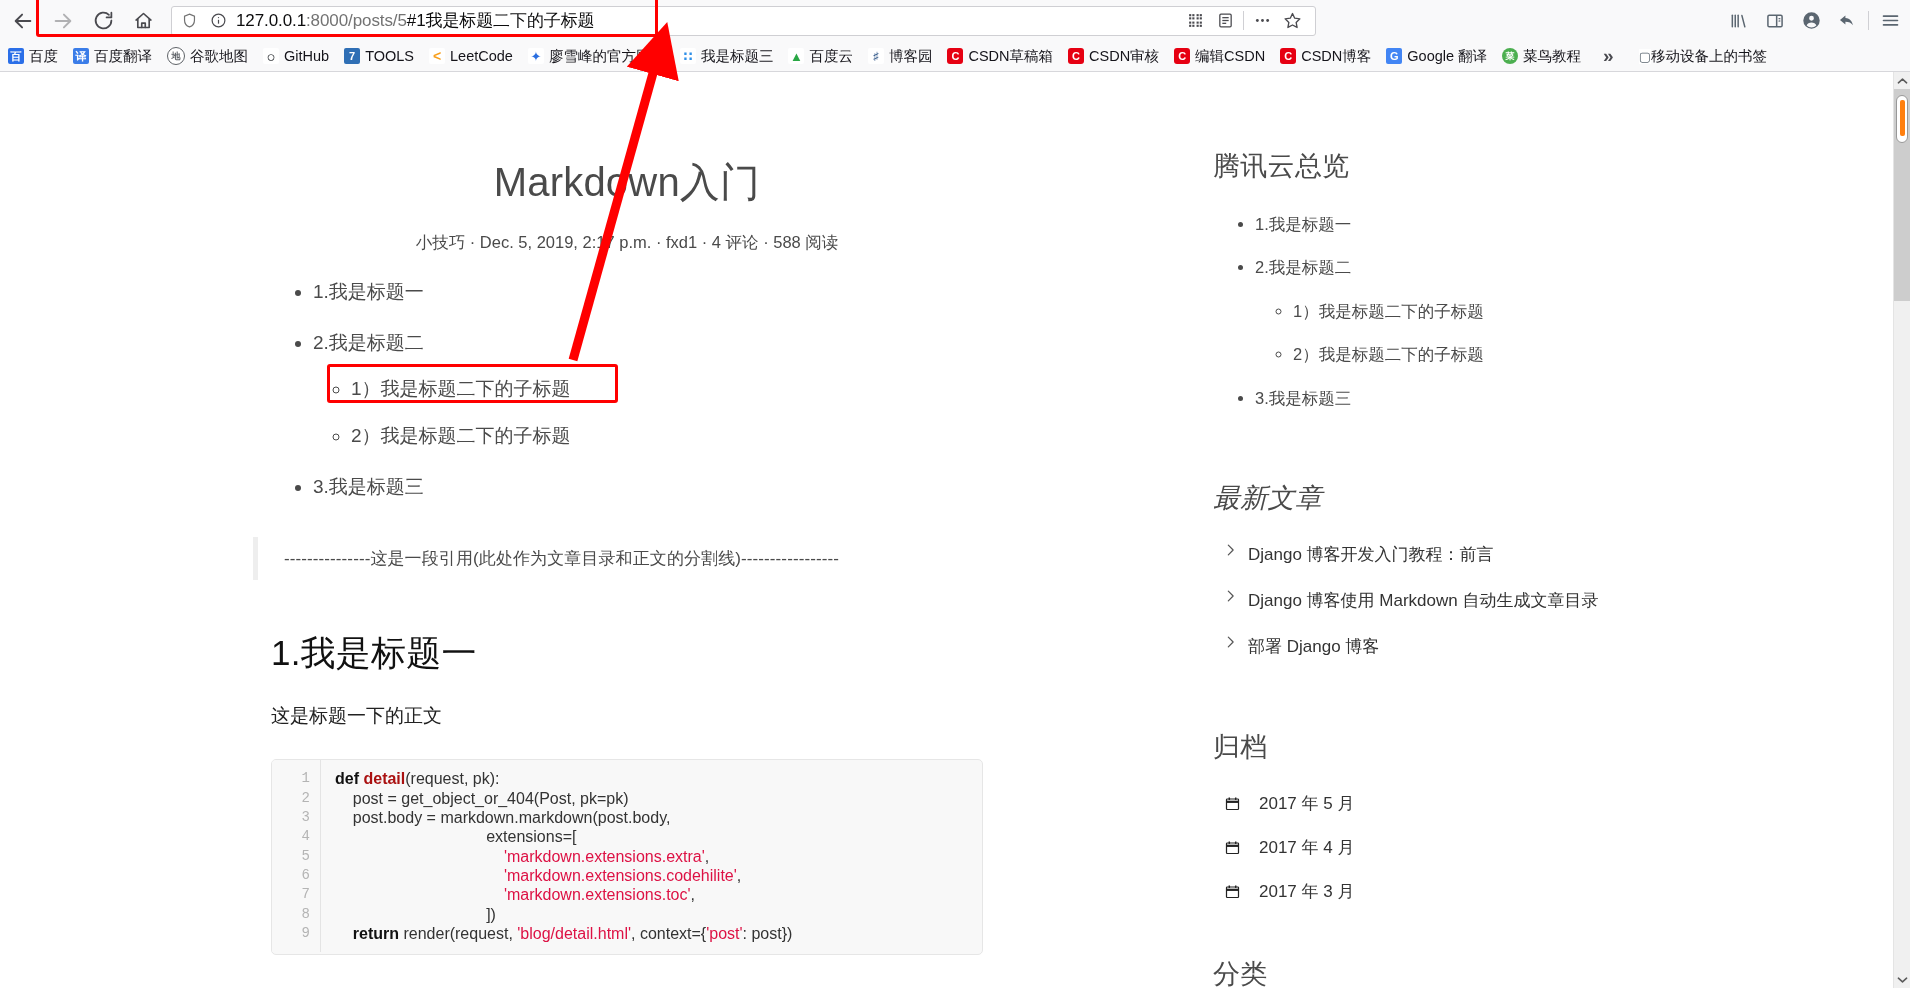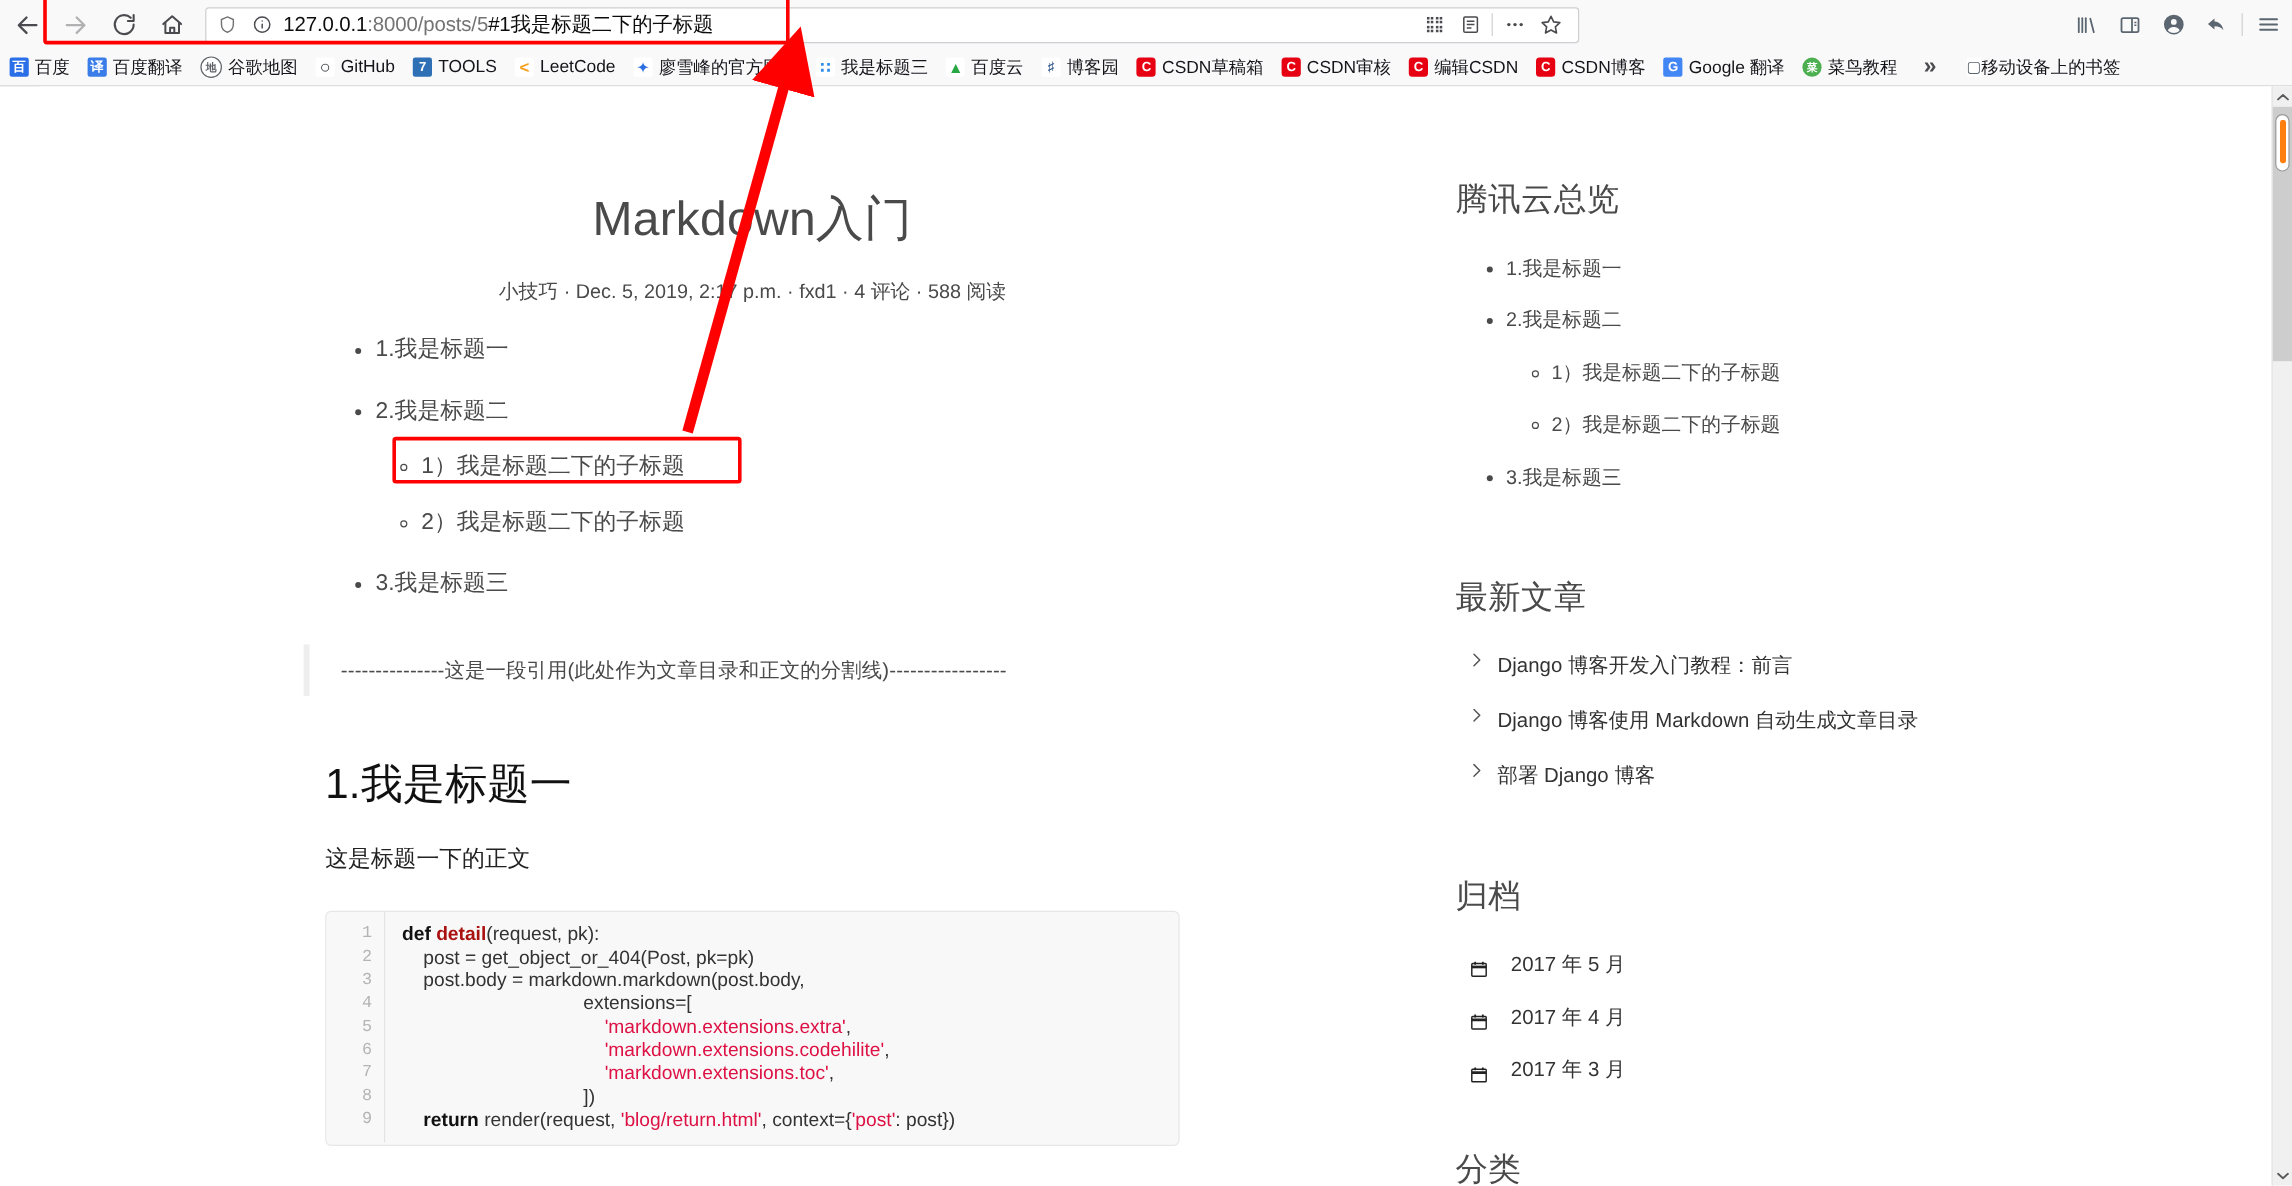--- a/index.html
+++ b/index.html
@@ -197,35 +197,35 @@
   #side-toc-h{padding-top:76px;}
   ul.side-toc{
     list-style:disc;margin:0;padding:30px 0 0 42px;
   }
   ul.side-toc > li{
     font-size:16.5px;color:#4a4a4a;margin-bottom:22px;line-height:1.3;
   }
   ul.side-toc ul{list-style:circle;margin:0;padding-left:38px;padding-top:22px;}
   ul.side-toc ul li{font-size:16.5px;color:#4a4a4a;margin-bottom:22px;}
 
-  #latest-h{padding-top:49px;}
+  #latest-h{padding-top:49px;font-style:italic;}
   ul.latest{list-style:none;margin:0;padding:27px 0 0 12px;}
   ul.latest li{
     display:flex;align-items:flex-start;
     font-size:17px;color:#333;margin-bottom:23px;
   }
   ul.latest li .chev{
     width:18px;flex:none;color:#555;font-size:16px;display:flex;align-items:center;
   }
   ul.latest li .txt{margin-left:5px;}
 
   #arch-h{padding-top:48px;}
   ul.archive{list-style:none;margin:0;padding:27px 0 0 12px;}
   ul.archive li{
-    display:flex;align-items:flex-end;
+    display:flex;align-items:center;
     font-size:17px;color:#333;margin-bottom:21px;
   }
   ul.archive li .cal{width:20px;flex:none;display:flex;align-items:center;color:#222;}
   ul.archive li .txt{margin-left:14px;}
   #cat-h{padding-top:32px;}
 
   
   #scrollbar{
     position:absolute;right:0;top:72px;width:17px;height:916px;
     background:#f0f0f0;border-left:1px solid #e4e4e4;box-sizing:border-box;
@@ -503,21 +503,21 @@
 8
 9</td>
           <td class="codecell"><span class="kw">def</span> <span class="fn">detail</span>(request, pk):
     post = get_object_or_404(Post, pk=pk)
     post.body = markdown.markdown(post.body,
                                   extensions=[
                                       <span class="str">'markdown.extensions.extra'</span>,
                                       <span class="str">'markdown.extensions.codehilite'</span>,
                                       <span class="str">'markdown.extensions.toc'</span>,
                                   ])
-    <span class="kw">return</span> render(request, <span class="str">'blog/return.html'</span>, context={<span class="str">'post'</span>: post})</td>
+    <span class="kw">return</span> render(request, <span class="str">'blog/detail.html'</span>, context={<span class="str">'post'</span>: post})</td>
         </tr>
       </tbody>
         </table>
     </div>
 
     <h1 id="next-sec">2.我是标题二</h1>
   </div>
 
   <div id="sidebar">
     <h3 class="side-h" id="side-toc-h">腾讯云总览</h3>

